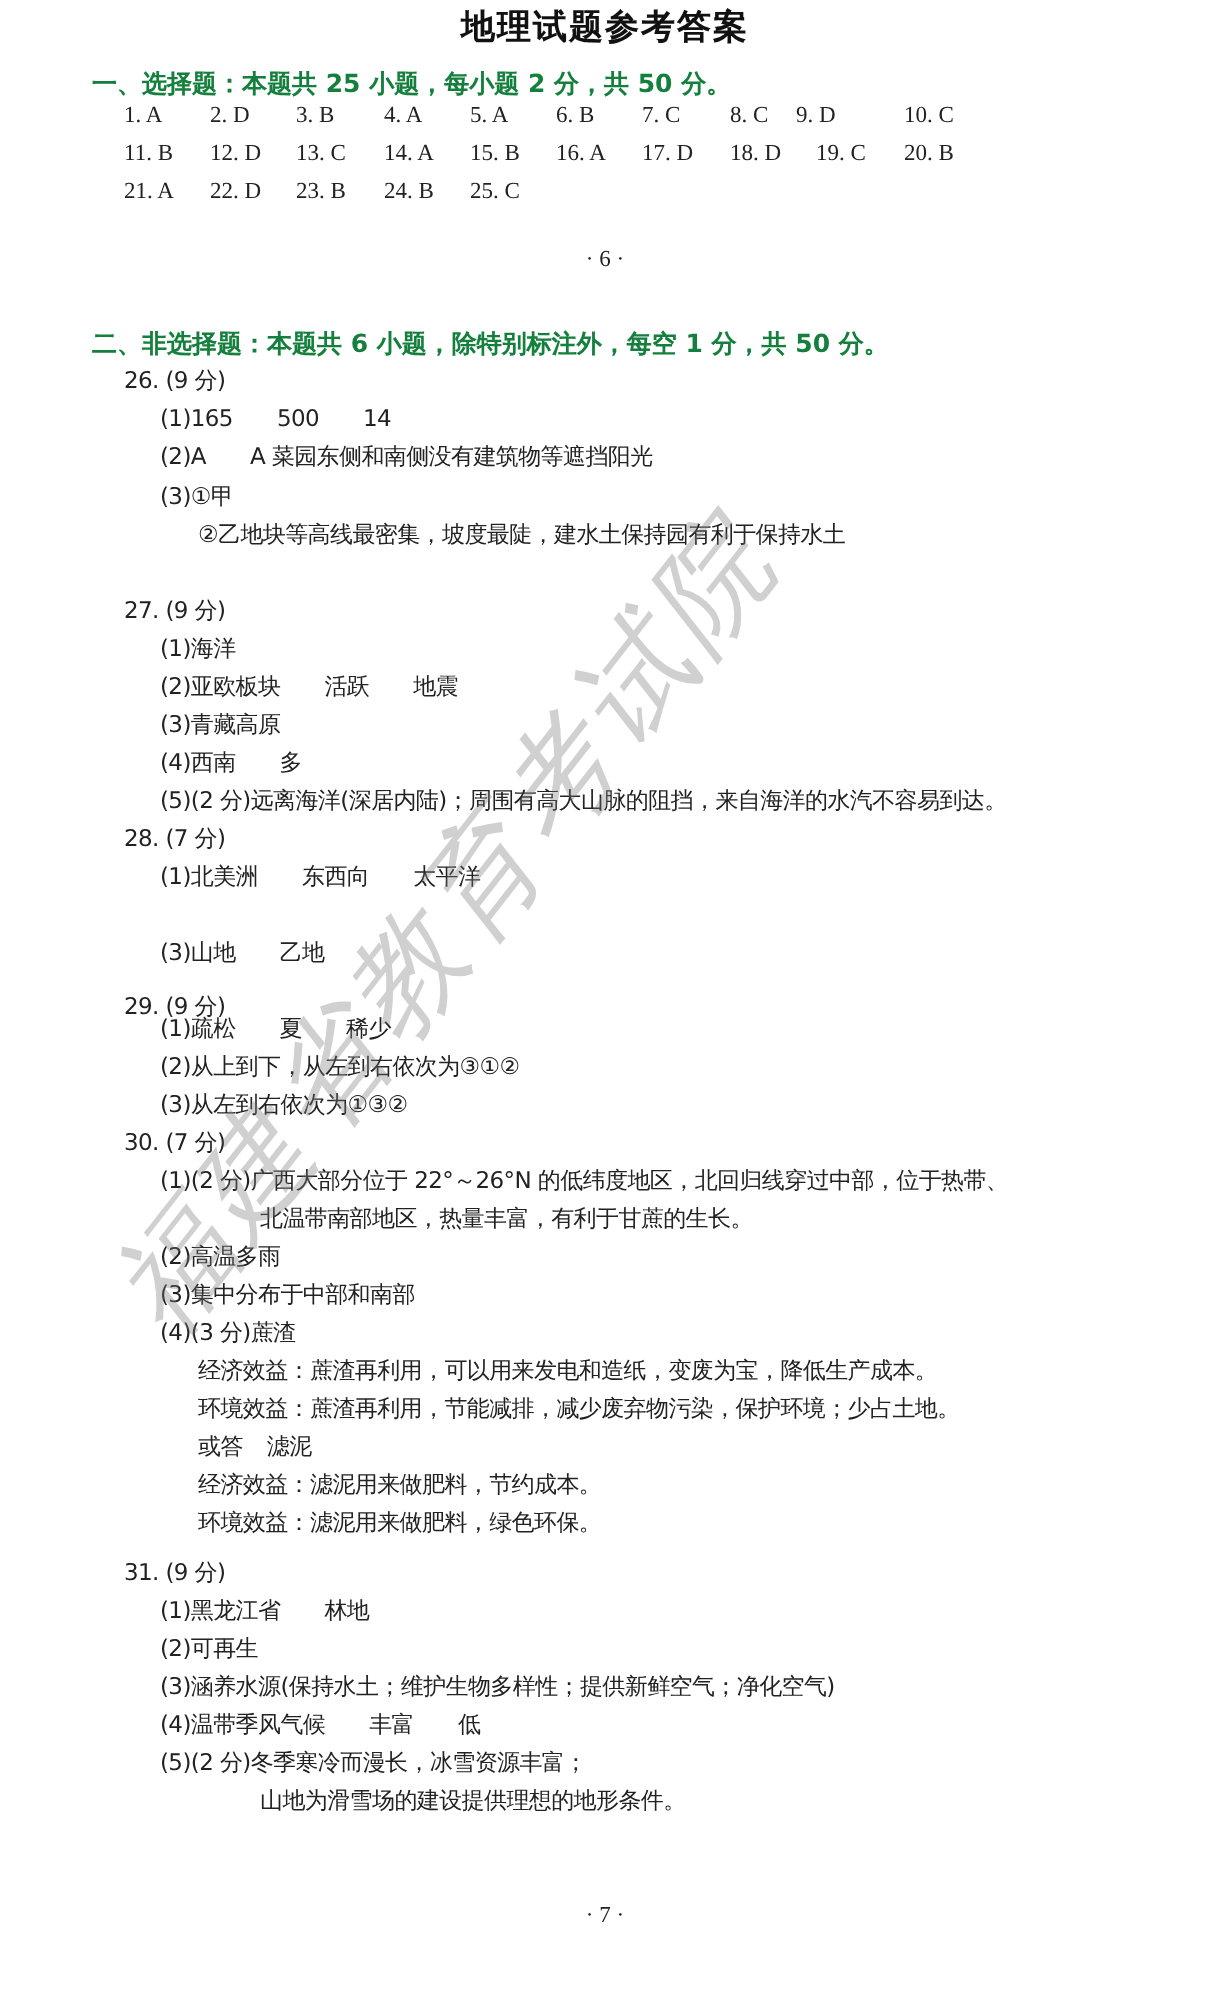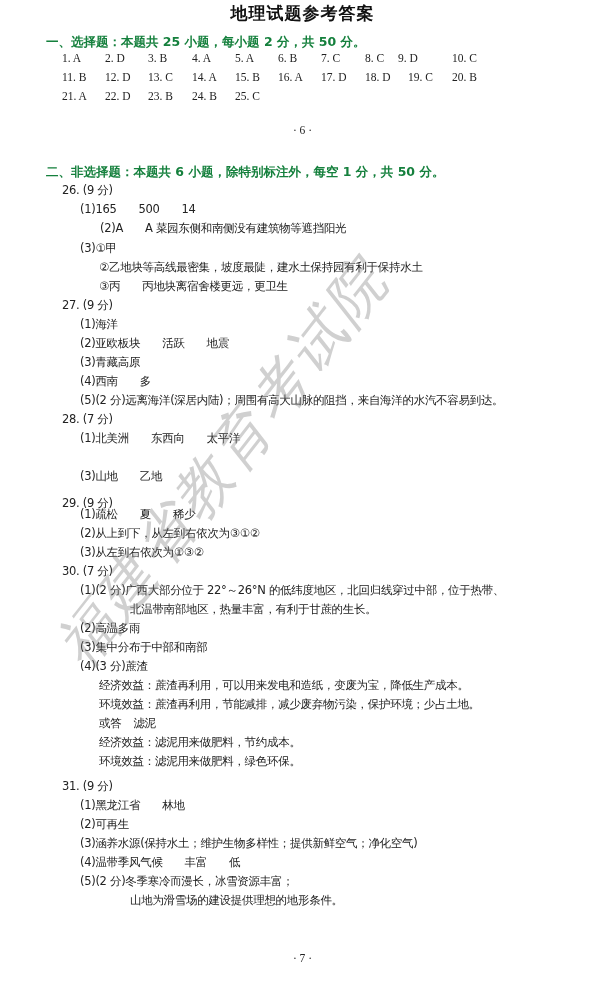--- a/index.html
+++ b/index.html
@@ -85,28 +85,25 @@
   </div>
 
   <div class="page-num" style="top:124px;">· 6 ·</div>
 
   <div class="sec-head" style="top:164px;text-align:right;">二、非选择题：本题共 6 小题，除特别标注外，每空 1 分，共 50 分。</div>
 
   <div class="line q" style="top:183px;">26. (9 分)</div>
   <div class="line s" style="top:202px;">
     <span>(1)165</span><span class="gap"></span><span>500</span><span class="gap"></span><span>14</span>
   </div>
-  <div class="line s" style="top:221px;margin-left:20px;">
+  <div class="line s" style="top:221px;">
     <span>(2)A</span><span class="gap"></span><span>A 菜园东侧和南侧没有建筑物等遮挡阳光</span>
   </div>
   <div class="line s" style="top:241px;">(3)①甲</div>
   <div class="line s2" style="top:260px;">②乙地块等高线最密集，坡度最陡，建水土保持园有利于保持水土</div>
-  <div class="line s2" style="top:279px;">
-    <span>③丙</span><span class="gap"></span><span>丙地块离宿舍楼更远，更卫生</span>
-  </div>
 
   <div class="line q" style="top:298px;">27. (9 分)</div>
   <div class="line s" style="top:317px;">(1)海洋</div>
   <div class="line s" style="top:336px;">
     <span>(2)亚欧板块</span><span class="gap"></span><span>活跃</span><span class="gap"></span><span>地震</span>
   </div>
   <div class="line s" style="top:355px;">(3)青藏高原</div>
   <div class="line s" style="top:374px;">
     <span>(4)西南</span><span class="gap"></span><span>多</span>
   </div>

